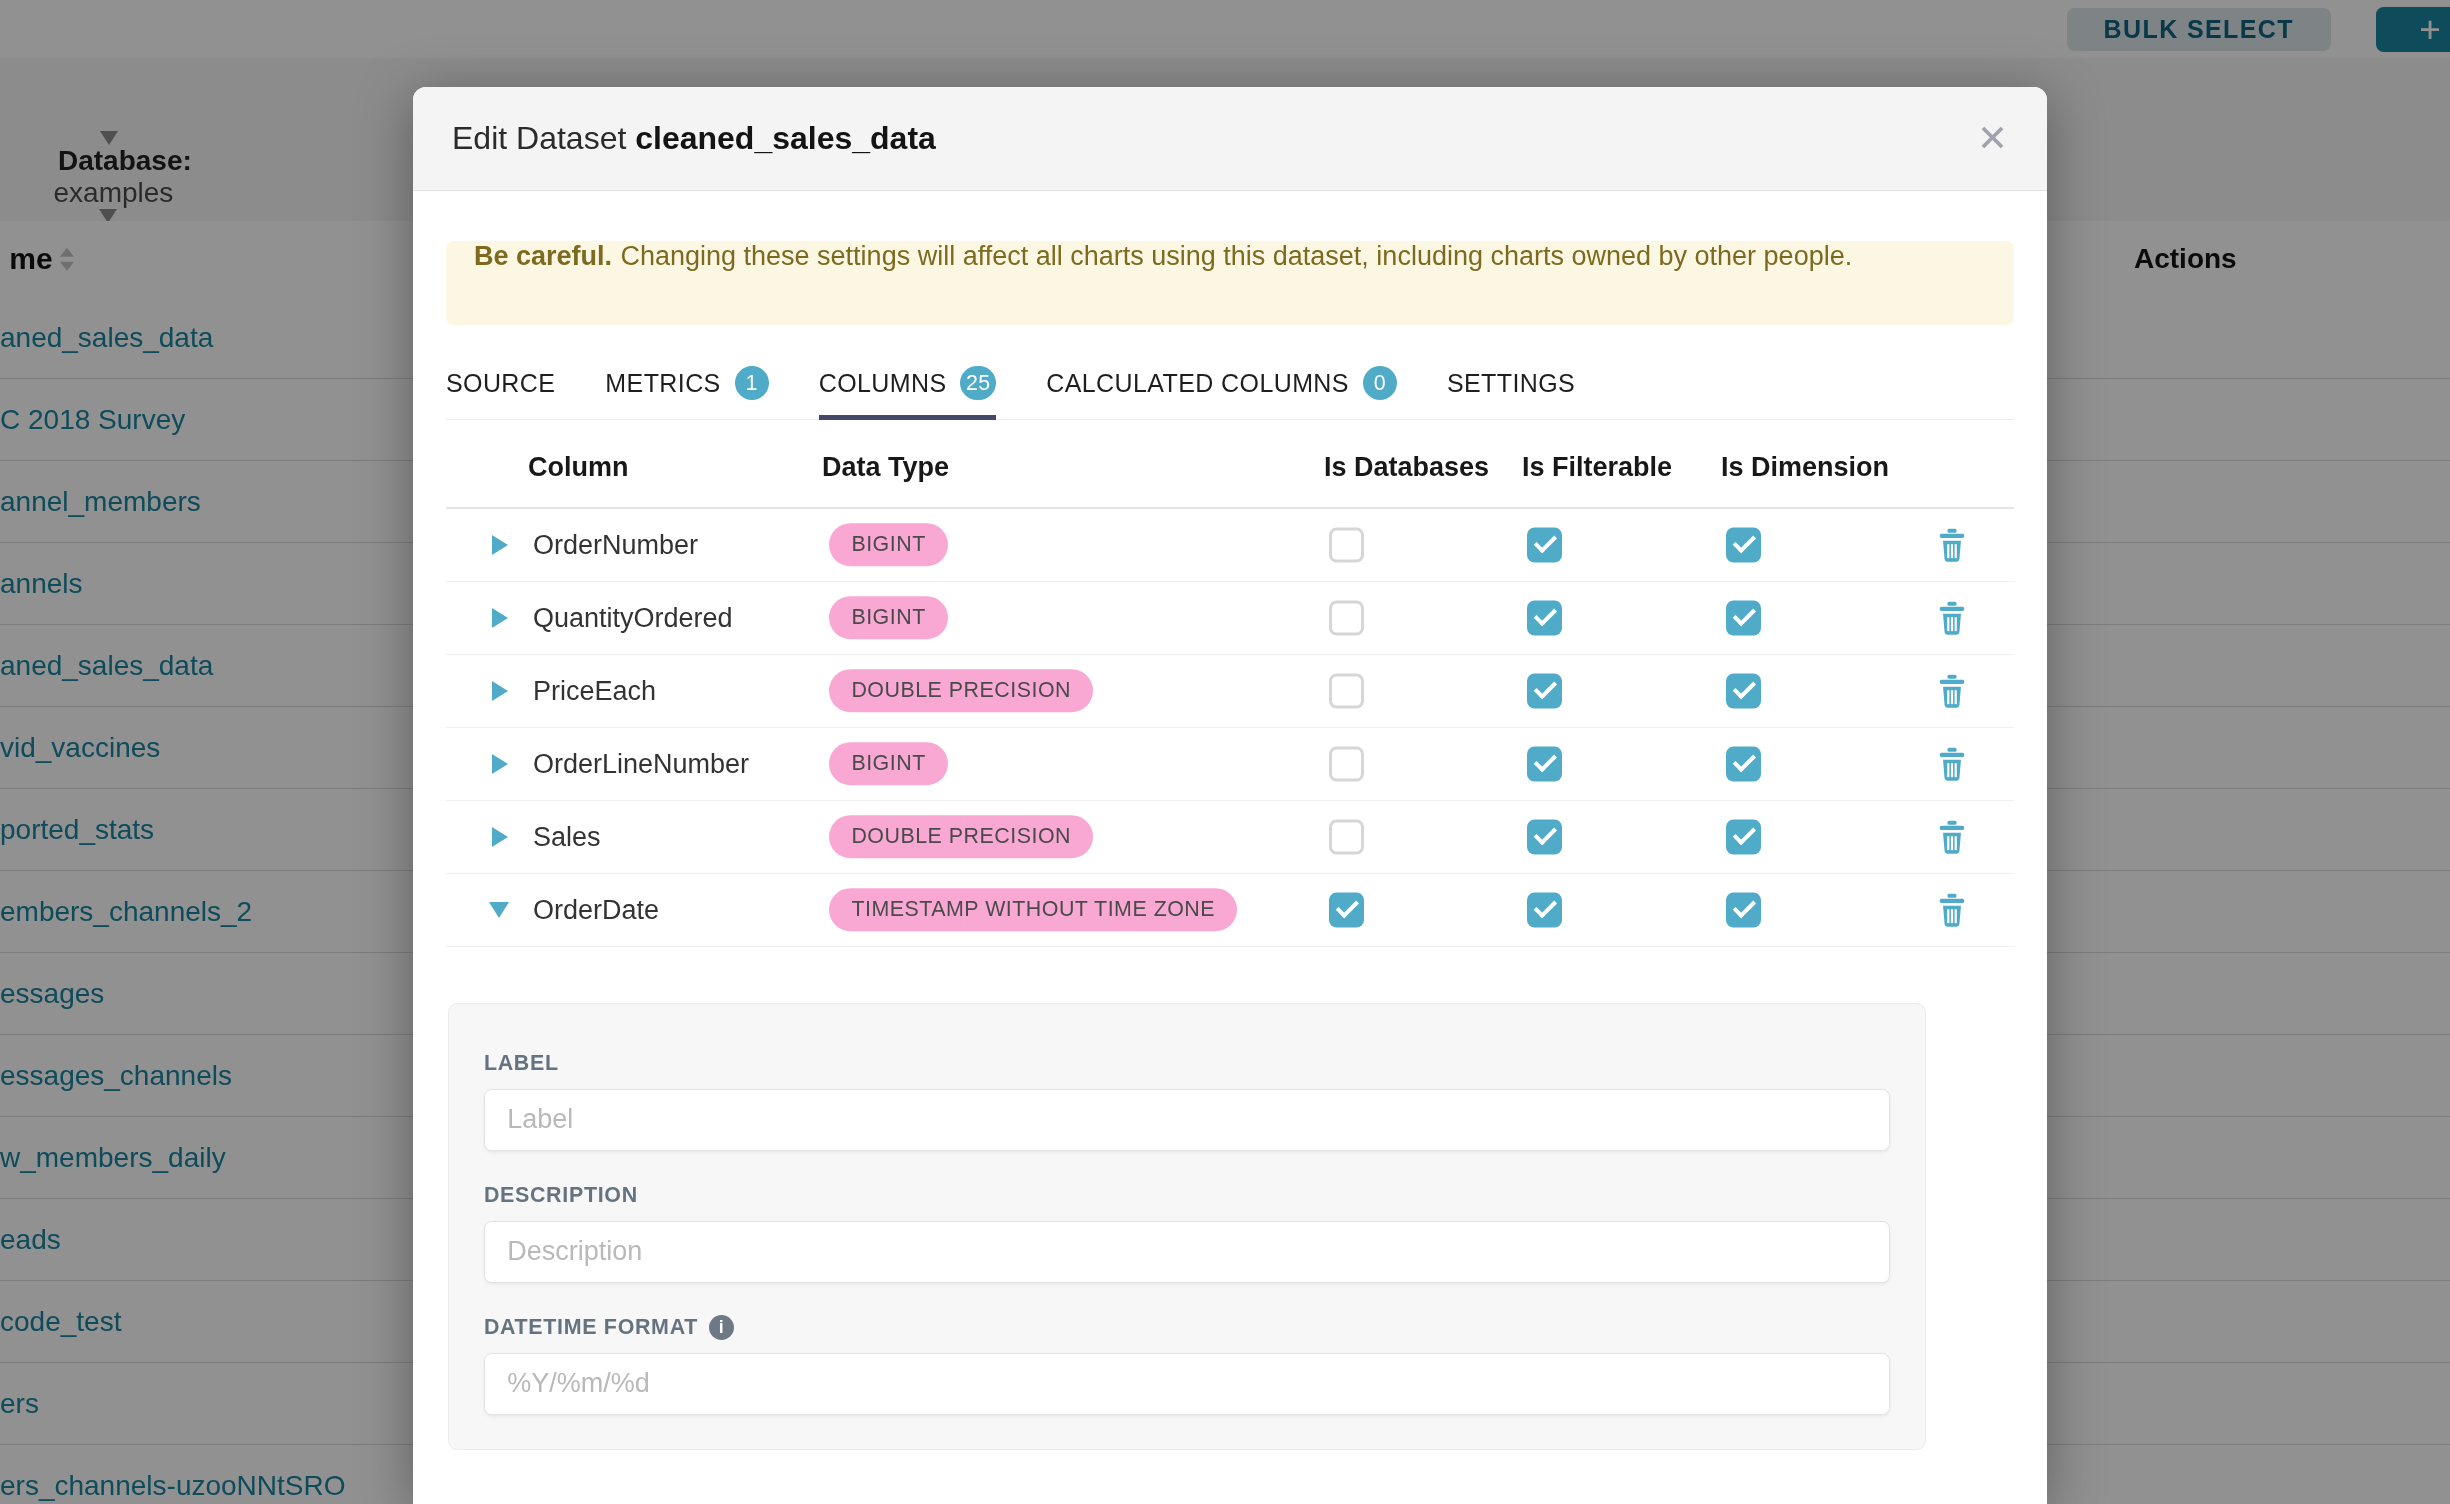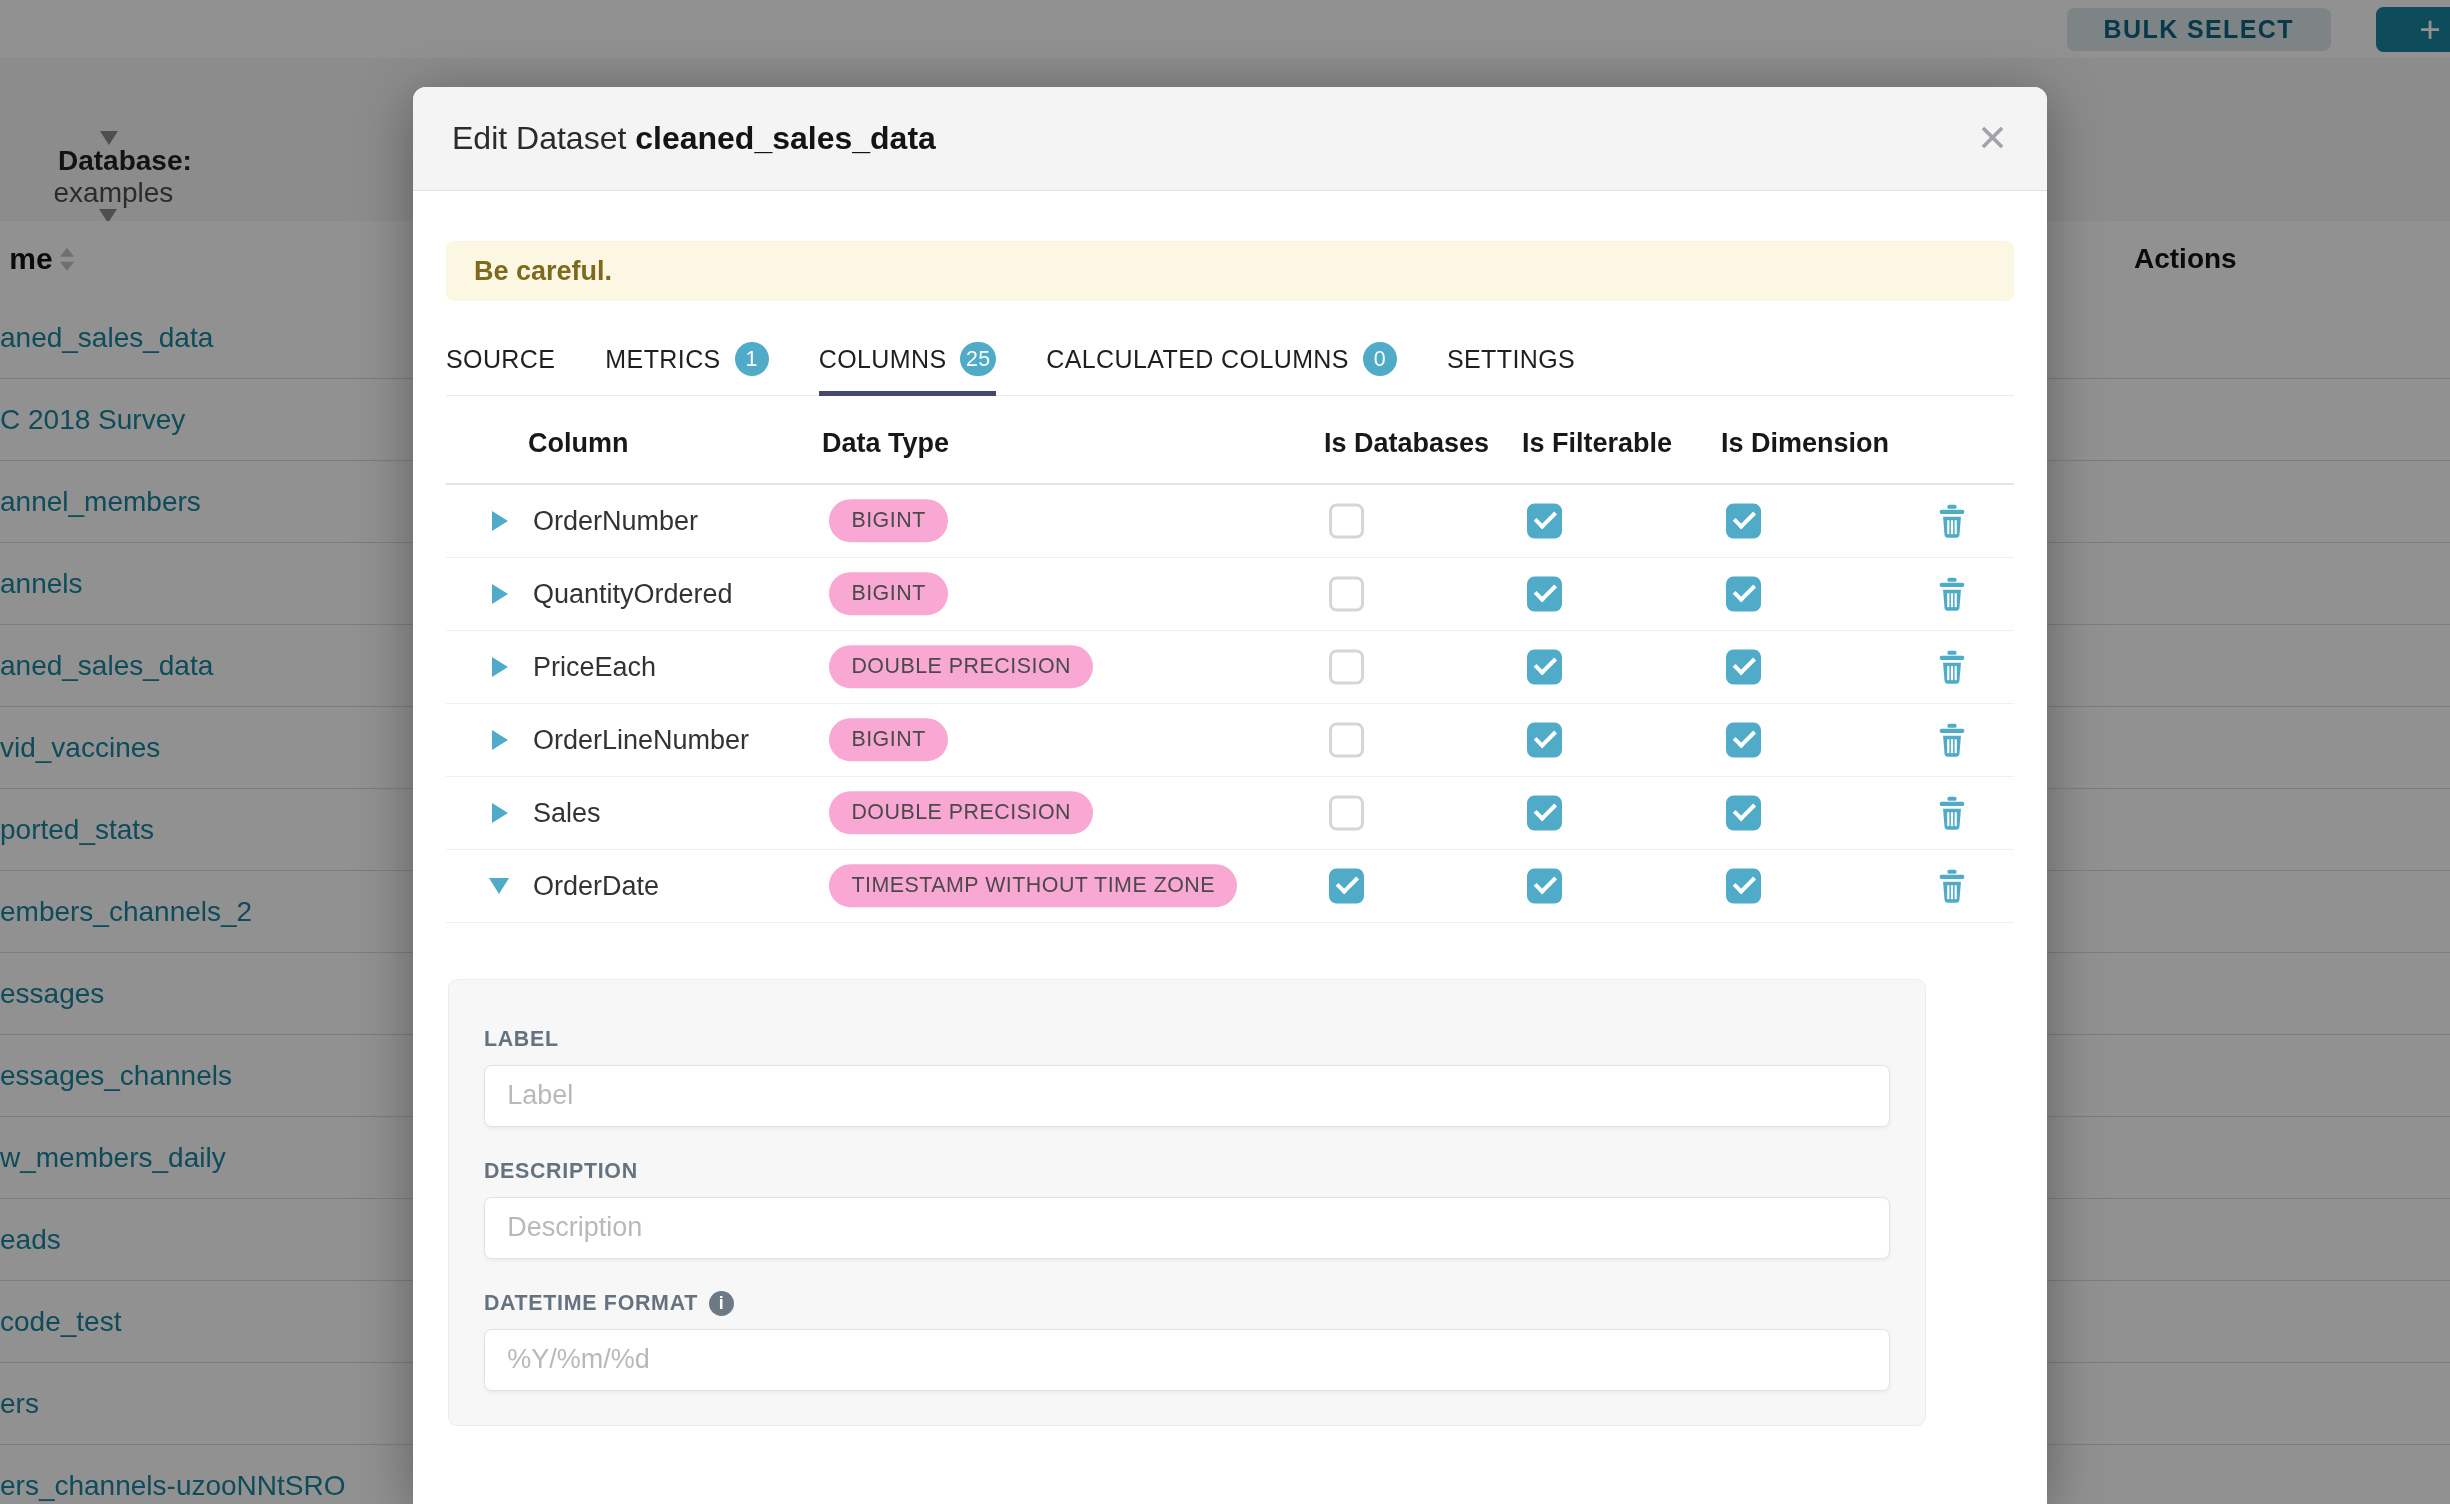--- a/index.html
+++ b/index.html
@@ -51,22 +51,22 @@
   .modal { position:absolute; left:413px; top:87px; width:1634px; height:1418px; background:#fff;
            border-radius:13px 13px 0 0; box-shadow:0 9.3px 56px rgba(0,0,0,0.35);
            z-index:10; overflow:hidden; }
   .mheader { height:104px; background:#f4f4f4; border-bottom:1.9px solid #e3e3e3;
              display:flex; align-items:center; padding:0 39px; }
   .mtitle { font-size:32px; color:#2b2b2b; }
   .mtitle b { font-weight:700; color:#141414; }
   .mclose { margin-left:auto; font-size:37px; color:#a2a2ae; cursor:pointer; line-height:1; }
   .mbody { padding:0 33px; }
 
-  .banner { margin-top:50px; height:60px; background:#fbf7e3; border-radius:7.5px;
-            display:flex; align-items:center; padding:9px 28px; font-size:27px; color:#7d6a1e; }
+  .banner { margin-top:50px; height:84px; background:#fbf7e3; border-radius:7.5px;
+            display:flex; align-items:flex-start; padding:0 28px; font-size:27px; color:#7d6a1e; }
   .banner b { font-weight:700; margin-right:8.4px; }
 
   .tabs { display:flex; gap:50px; margin-top:41px; border-bottom:1.9px solid #eaeaea; }
   .tab { display:flex; align-items:center; gap:14px; padding-bottom:18.6px; font-size:25px;
          letter-spacing:0.4px; color:#1f1f1f; position:relative; cursor:pointer; white-space:nowrap; }
   .tab.active::after { content:""; position:absolute; left:0; right:0; bottom:-1.9px; height:5.6px;
                        background:#45486b; }
   .badge { min-width:34px; height:34px; padding:0 5.6px; border-radius:17.7px; background:#4fabc8;
            color:#fff; font-size:21.4px; display:flex; align-items:center; justify-content:center; }
 
@@ -196,20 +196,21 @@
       <span>Edit Dataset</span>
       <b>cleaned_sales_data</b>
     </div>
     <span class="mclose">✕</span>
   </div>
 
   <div class="mbody">
 
     <div class="banner">
       <b>Be careful.</b>
+      <span>Changing these settings will affect all charts using this dataset, including charts owned by other people.</span>
     </div>
 
     <div class="tabs" id="tabs">
         <div class="tab">
           <span>SOURCE</span>
         </div>
         <div class="tab">
           <span>METRICS</span>
           <span class="badge">1</span>
         </div>

